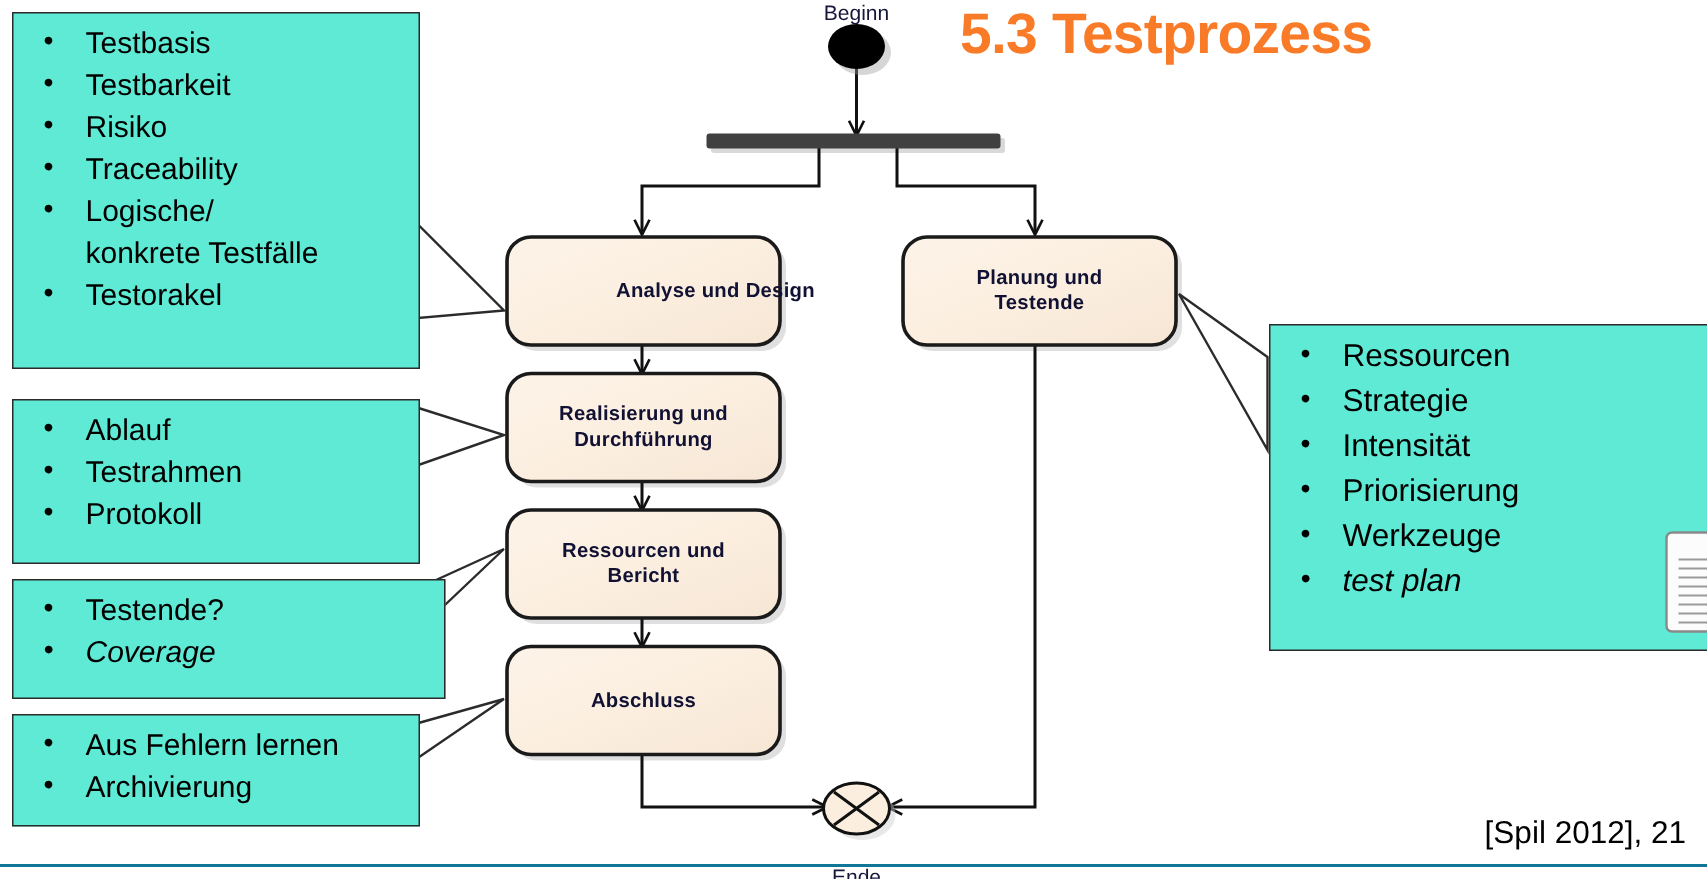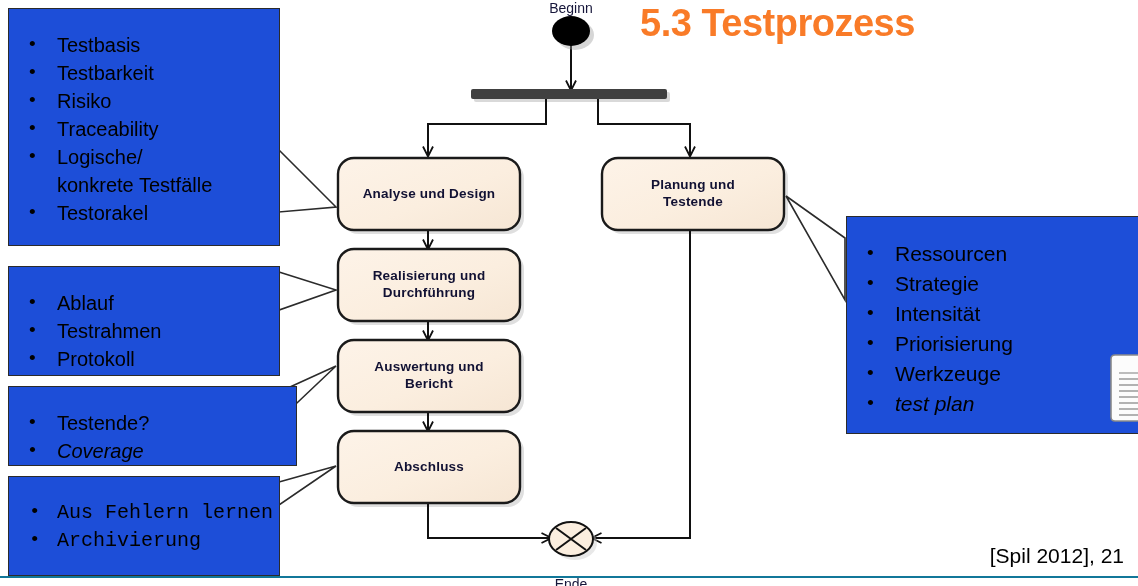--- a/index.html
+++ b/index.html
@@ -36,22 +36,22 @@
     position: absolute;
     left: 0; top: 0;
     width: 1138px;
     height: 586px;
   }
   
   .note {
     position: absolute;
     box-sizing: border-box;
     border: 1.5px solid #2b2b2b;
-    background: #1d4ed8;
-    padding: 22px 4px 6px 8px;
+    background: #5eead4;
+    padding: 6px 4px 6px 8px;
   }
   .note ul {
     margin: 0;
     padding: 0;
     list-style: none;
   }
   .note li {
     position: relative;
     padding-left: 40px;
     font-size: 20px;
@@ -70,21 +70,21 @@
   .note li.italic {
     font-style: italic;
   }
   .note li.cont::before {
     content: "";
   }
   
   #note-analyse   { left: 8px;   top: 8px;   width: 272px; height: 238px; }
   #note-realis    { left: 8px;   top: 266px; width: 272px; height: 110px; }
   #note-auswert   { left: 8px;   top: 386px; width: 289px; height: 80px;  }
-  #note-abschluss { left: 8px;   top: 476px; width: 272px; height: 100px; font-family: Liberation Mono, monospace; }
+  #note-abschluss { left: 8px;   top: 476px; width: 272px; height: 75px; }
   #note-planung   { left: 846px; top: 216px; width: 338px; height: 218px; }
   #note-planung li { font-size: 21px; line-height: 30px; }
 
   
   #doc-icon {
     position: absolute;
     right: 18px;
     bottom: 8px;
     width: 58px;
     height: 72px;
@@ -198,31 +198,31 @@
       <path d="M279,272 L336,290 L279,310 Z"></path>
 
       <path d="M279,392 L336,366 L279,420 Z"></path>
 
       <path d="M279,482 L336,466 L279,505 Z"></path>
 
       <path d="M845,238 L786,196 L845,300 Z"></path>
     </g>
   </svg>
 
-  <div class="node-label" style="left:338px; top:185px; width:182px;">
+  <div class="node-label" style="left:338px; top:185px; width:182px;padding-left:48px;">
     <div>Analyse und Design</div>
   </div>
 
   <div class="node-label" style="left:338px; top:267px; width:182px;">
     <div>Realisierung und</div>
     <div>Durchführung</div>
   </div>
 
   <div class="node-label" style="left:338px; top:358px; width:182px;">
-    <div>Auswertung und</div>
+    <div>Ressourcen und</div>
     <div>Bericht</div>
   </div>
 
   <div class="node-label" style="left:338px; top:458px; width:182px;">
     <div>Abschluss</div>
   </div>
 
   <div class="node-label" style="left:602px; top:176px; width:182px;">
     <div>Planung und</div>
     <div>Testende</div>

